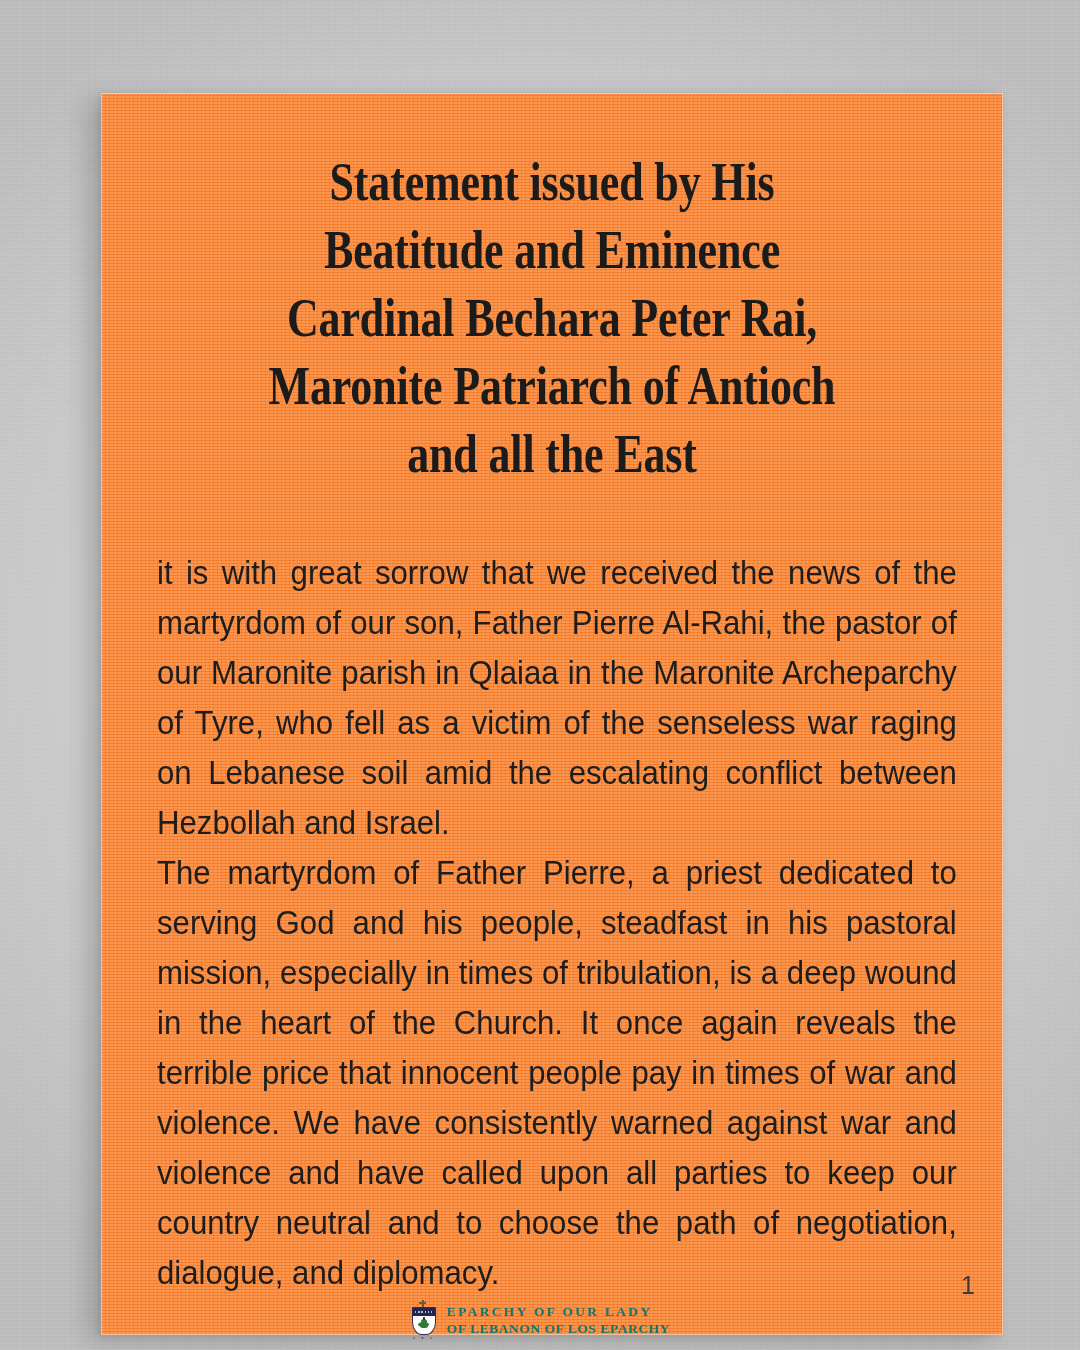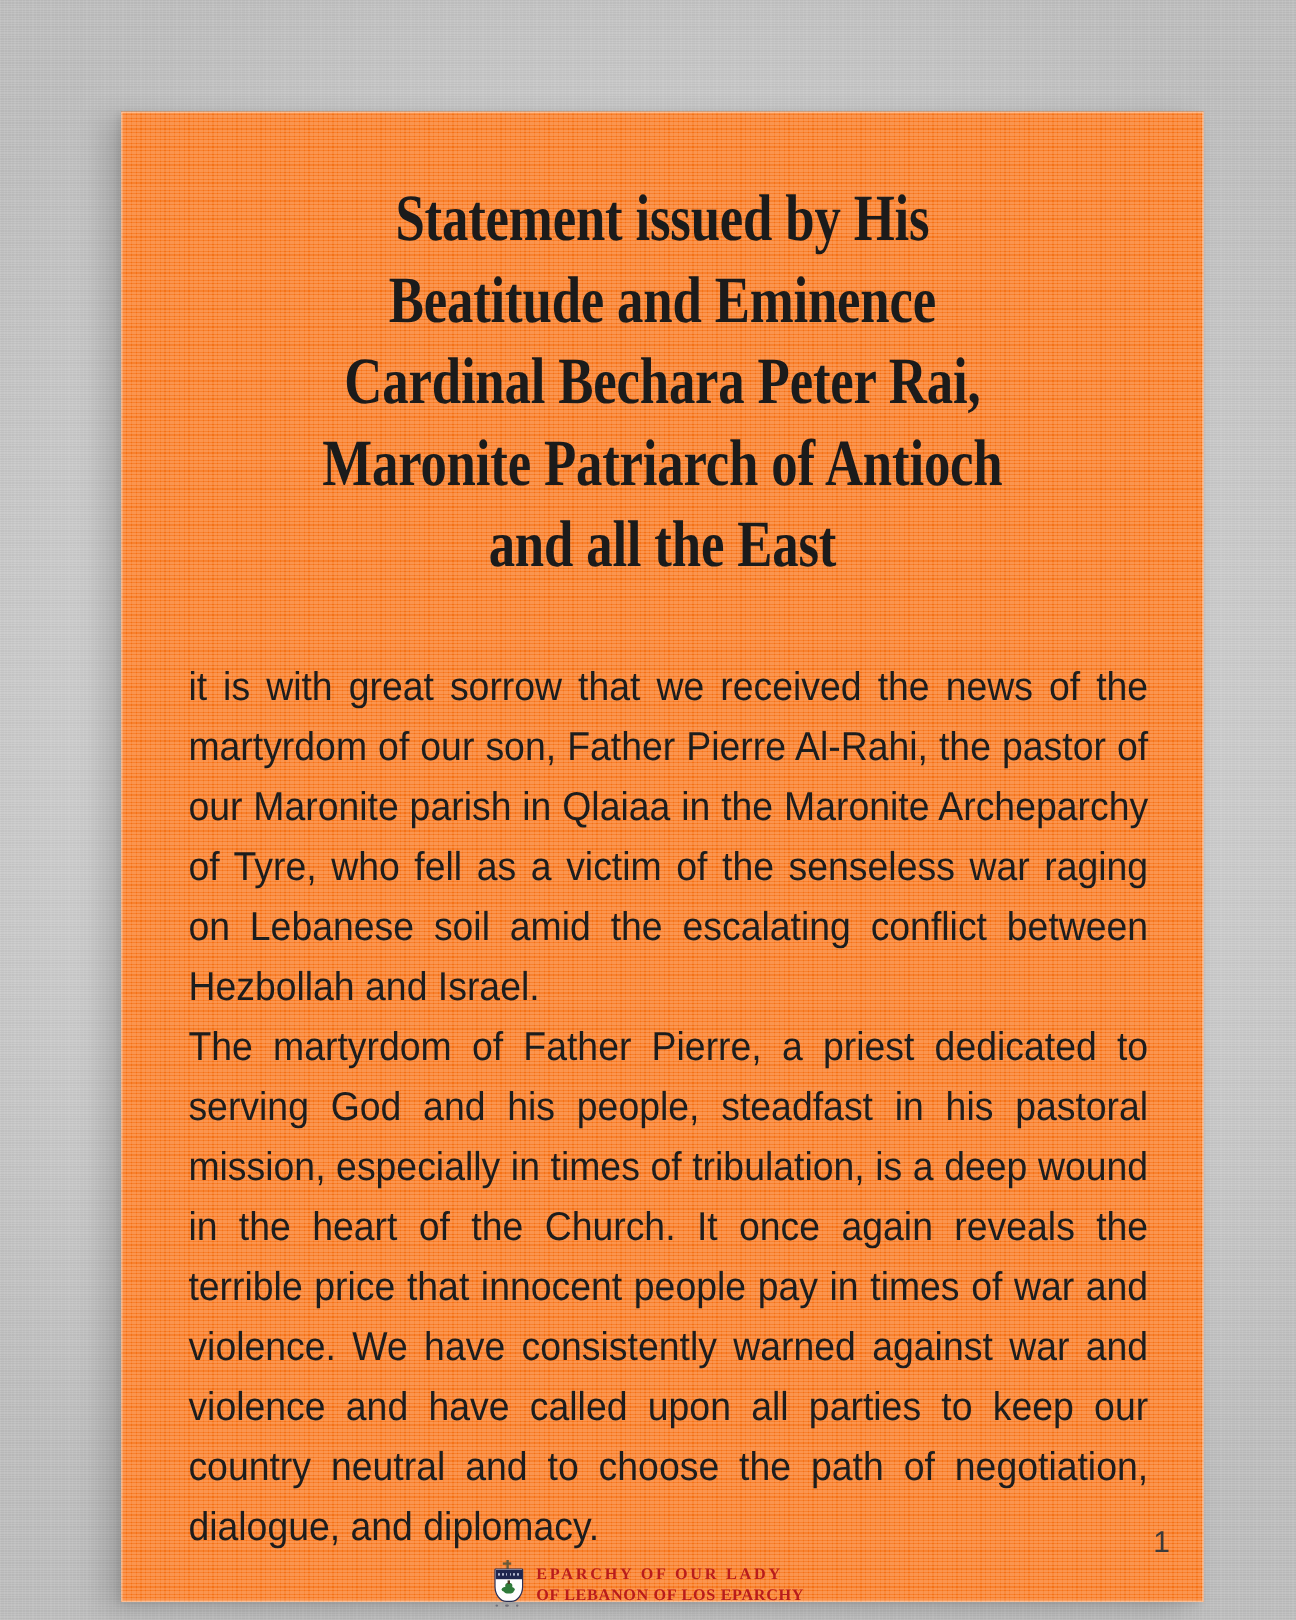--- a/index.html
+++ b/index.html
@@ -233,21 +233,21 @@
   }
   .crest-base-dot {
     position: absolute;
     top: 1.5px;
     width: 2.2px; height: 2.2px;
     background: #6f6f78;
     border-radius: 50%;
   }
   #footer-text {
     font-family: "Liberation Serif", "DejaVu Serif", serif;
-    color: #b91c1c;
+    color: #0f766e;
   }
   .footer-line1 {
     display: block;
     font-size: 13.5px;
     font-weight: 700;
     letter-spacing: 2.3px;
     line-height: 17px;
   }
   .footer-line2 {
     display: block;

